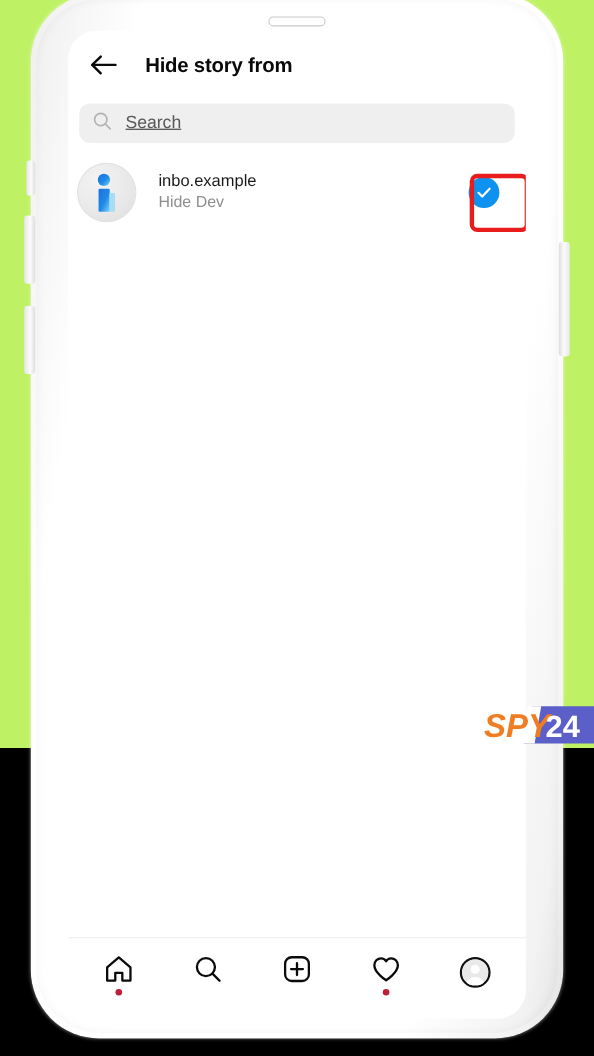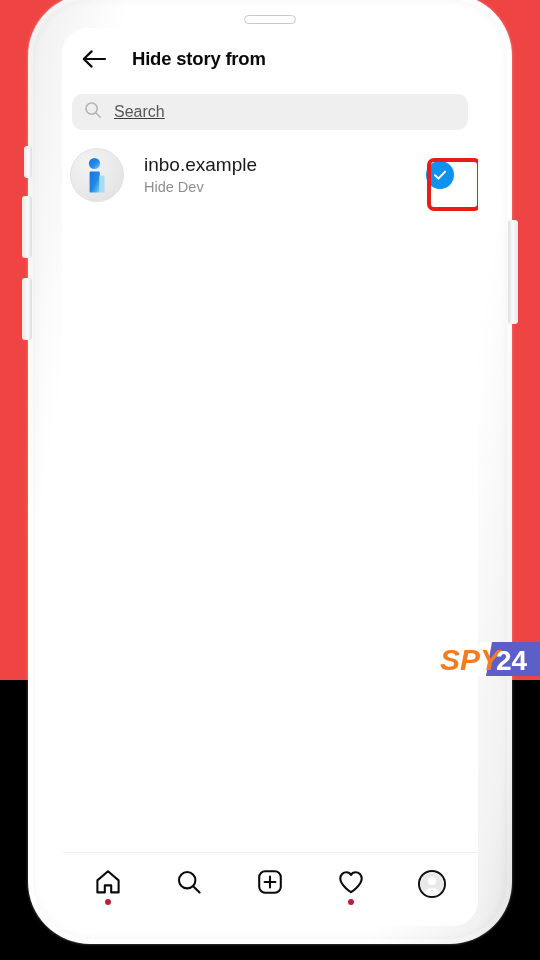--- a/index.html
+++ b/index.html
@@ -11,21 +11,21 @@
     overflow: hidden;
     background: #000000;
     font-family: "Liberation Sans", sans-serif;
   }
 
   
   .page {
     position: relative;
     width: 540px;
     height: 680px;
-    background: #ef4444;
+    background: #bef264;
   }
 
   
   .phone-body {
     position: absolute;
     left: 28px;
     top: -6px;
     width: 484px;
     height: 950px;
     background: linear-gradient(100deg, #efefef 0%, #ffffff 16%, #ffffff 78%, #f2f2f2 94%, #e2e2e2 100%);
@@ -156,21 +156,21 @@
     overflow: hidden;
   }
   .avatar svg { position: absolute; left: 0; top: 0; }
 
   .user-text {
     flex: 1 1 auto;
     margin-left: 20px;
     min-width: 0;
   }
   .user-name {
-    font-size: 19px;
+    font-size: 15px;
     color: #1a1a1a;
     line-height: 1.35;
     white-space: nowrap;
     overflow: hidden;
     text-overflow: ellipsis;
   }
   .user-sub {
     font-size: 14.5px;
     color: #8e8e8e;
     line-height: 1.35;

